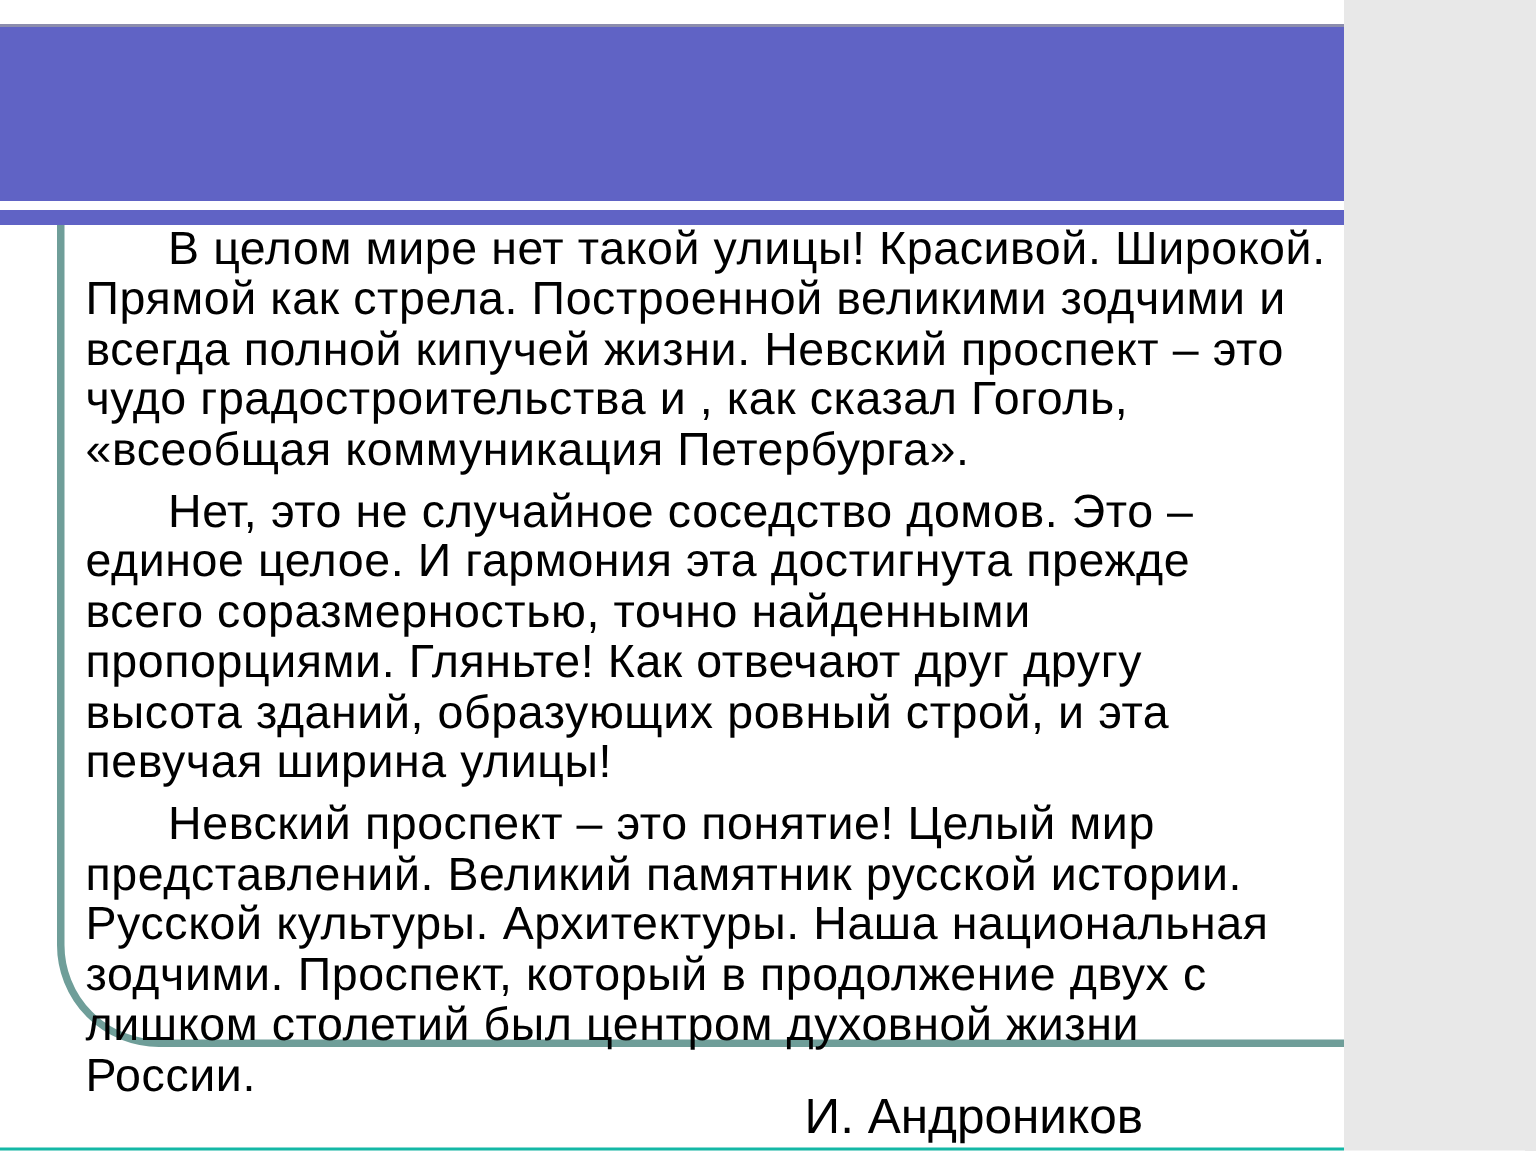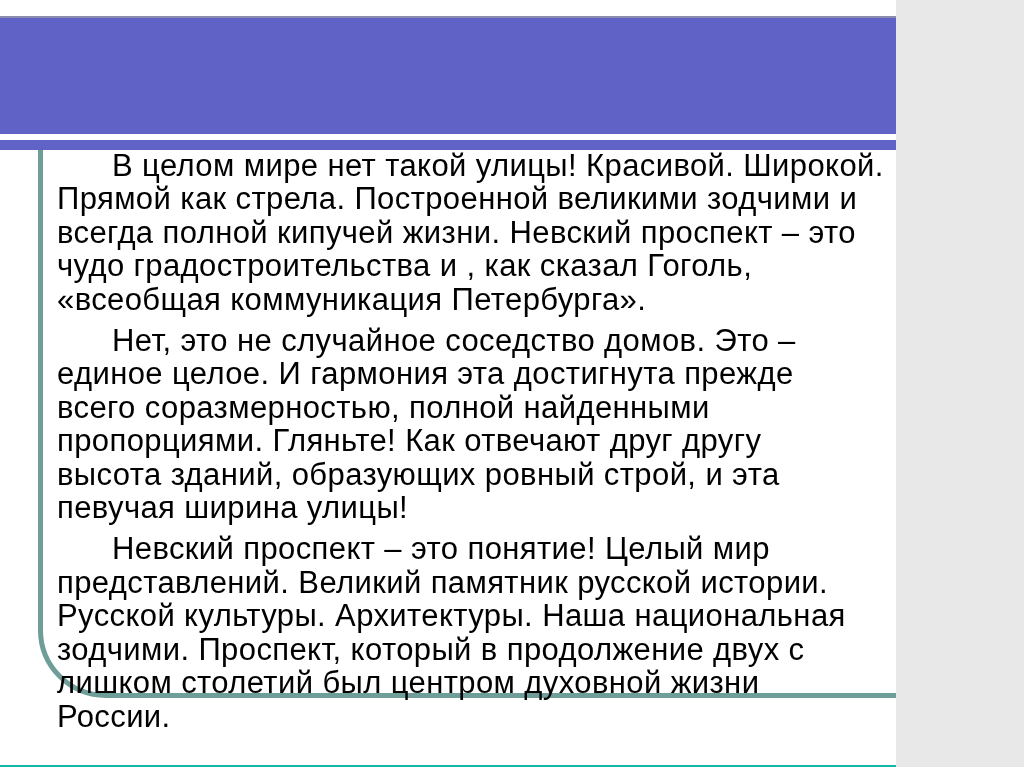--- a/index.html
+++ b/index.html
@@ -98,26 +98,27 @@
   <div class="banner-divider"></div>
 
   <div class="body-text">
     <p>В целом мире нет такой улицы! Красивой. Широкой.
 Прямой как стрела. Построенной великими зодчими и
 всегда полной кипучей жизни. Невский проспект – это
 чудо градостроительства и , как сказал Гоголь,
 «всеобщая коммуникация Петербурга».</p>
     <p>Нет, это не случайное соседство домов. Это –
 единое целое. И гармония эта достигнута прежде
-всего соразмерностью, полной найденными
+всего соразмерностью, точно найденными
 пропорциями. Гляньте! Как отвечают друг другу
 высота зданий, образующих ровный строй, и эта
 певучая ширина улицы!</p>
     <p>Невский проспект – это понятие! Целый мир
 представлений. Великий памятник русской истории.
 Русской культуры. Архитектуры. Наша национальная
 зодчими. Проспект, который в продолжение двух с
 лишком столетий был центром духовной жизни
 России.</p>
   </div>
 
+  <div class="attribution">И. Андроников</div>
 
 </div>
 
 </body></html>

